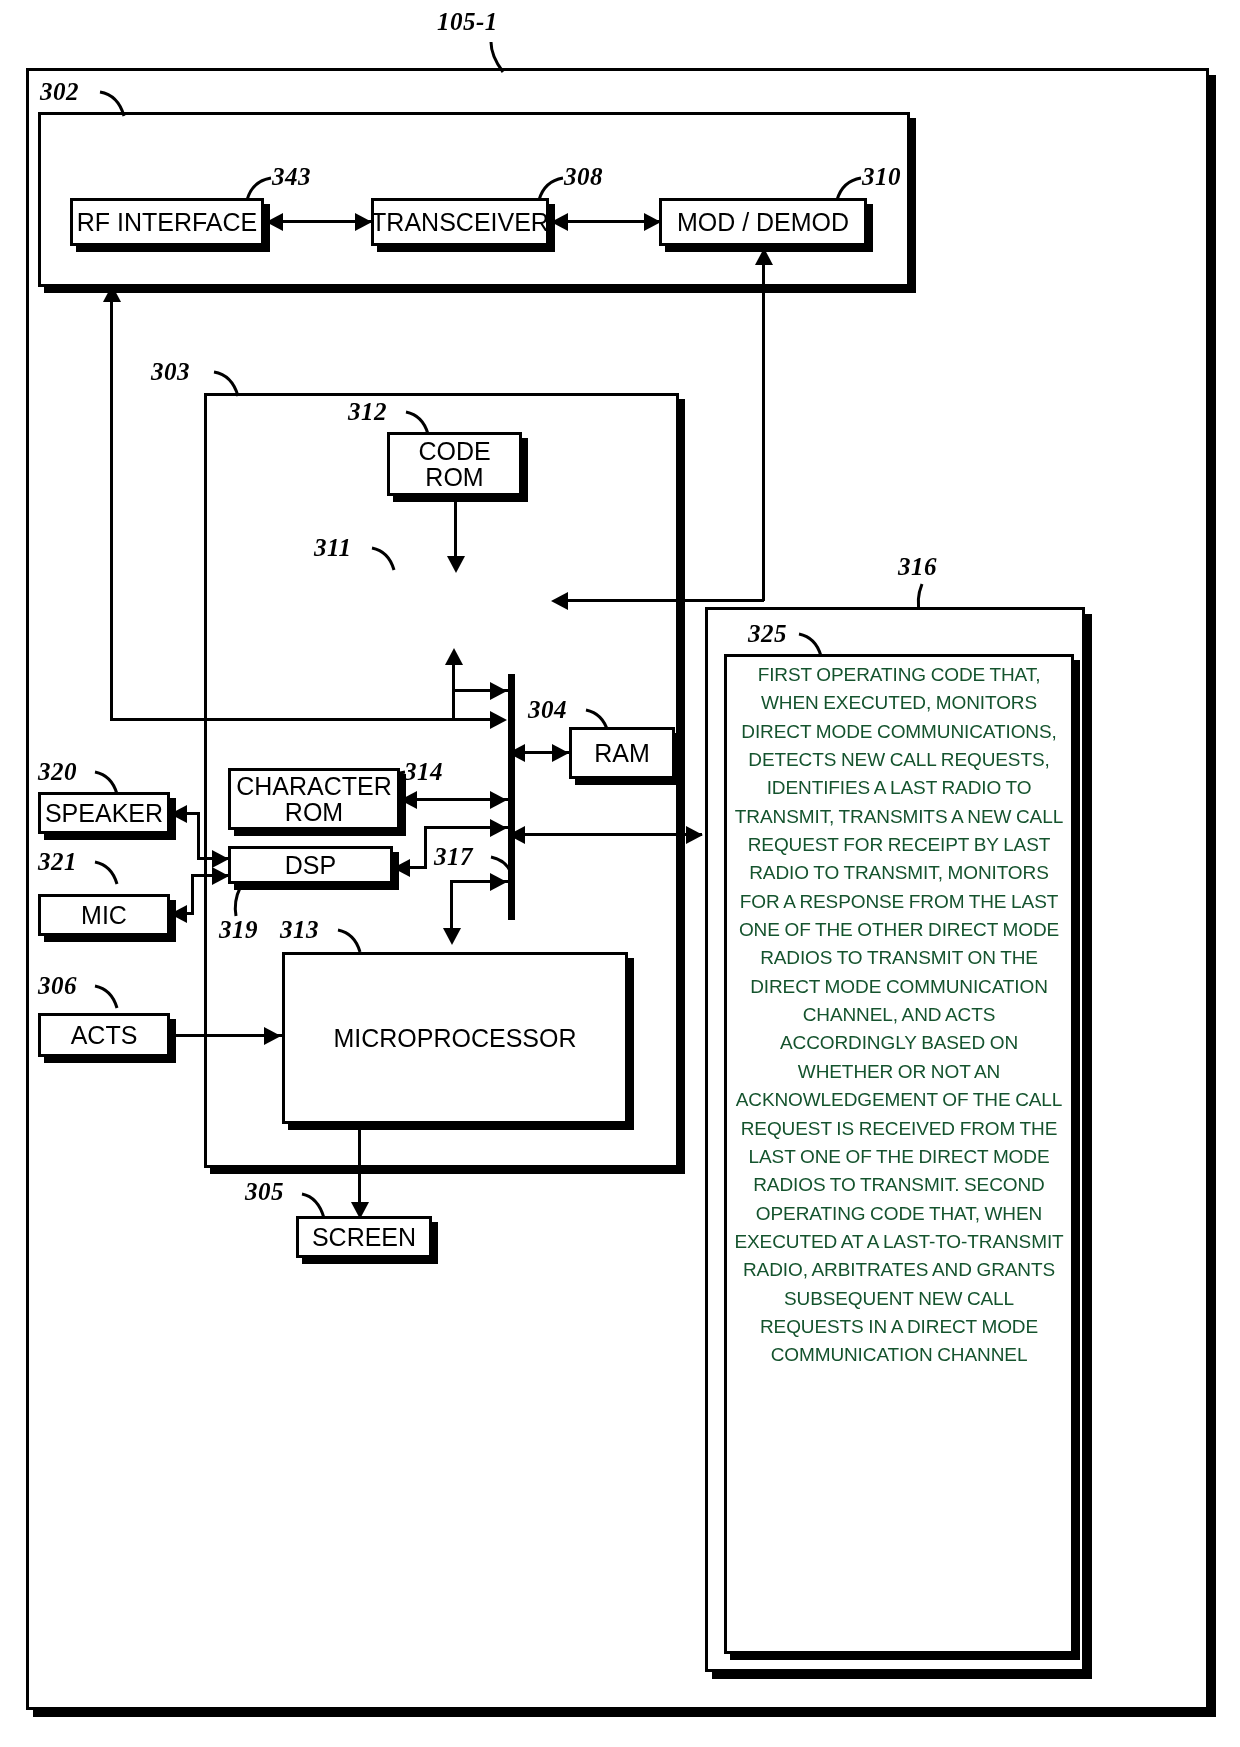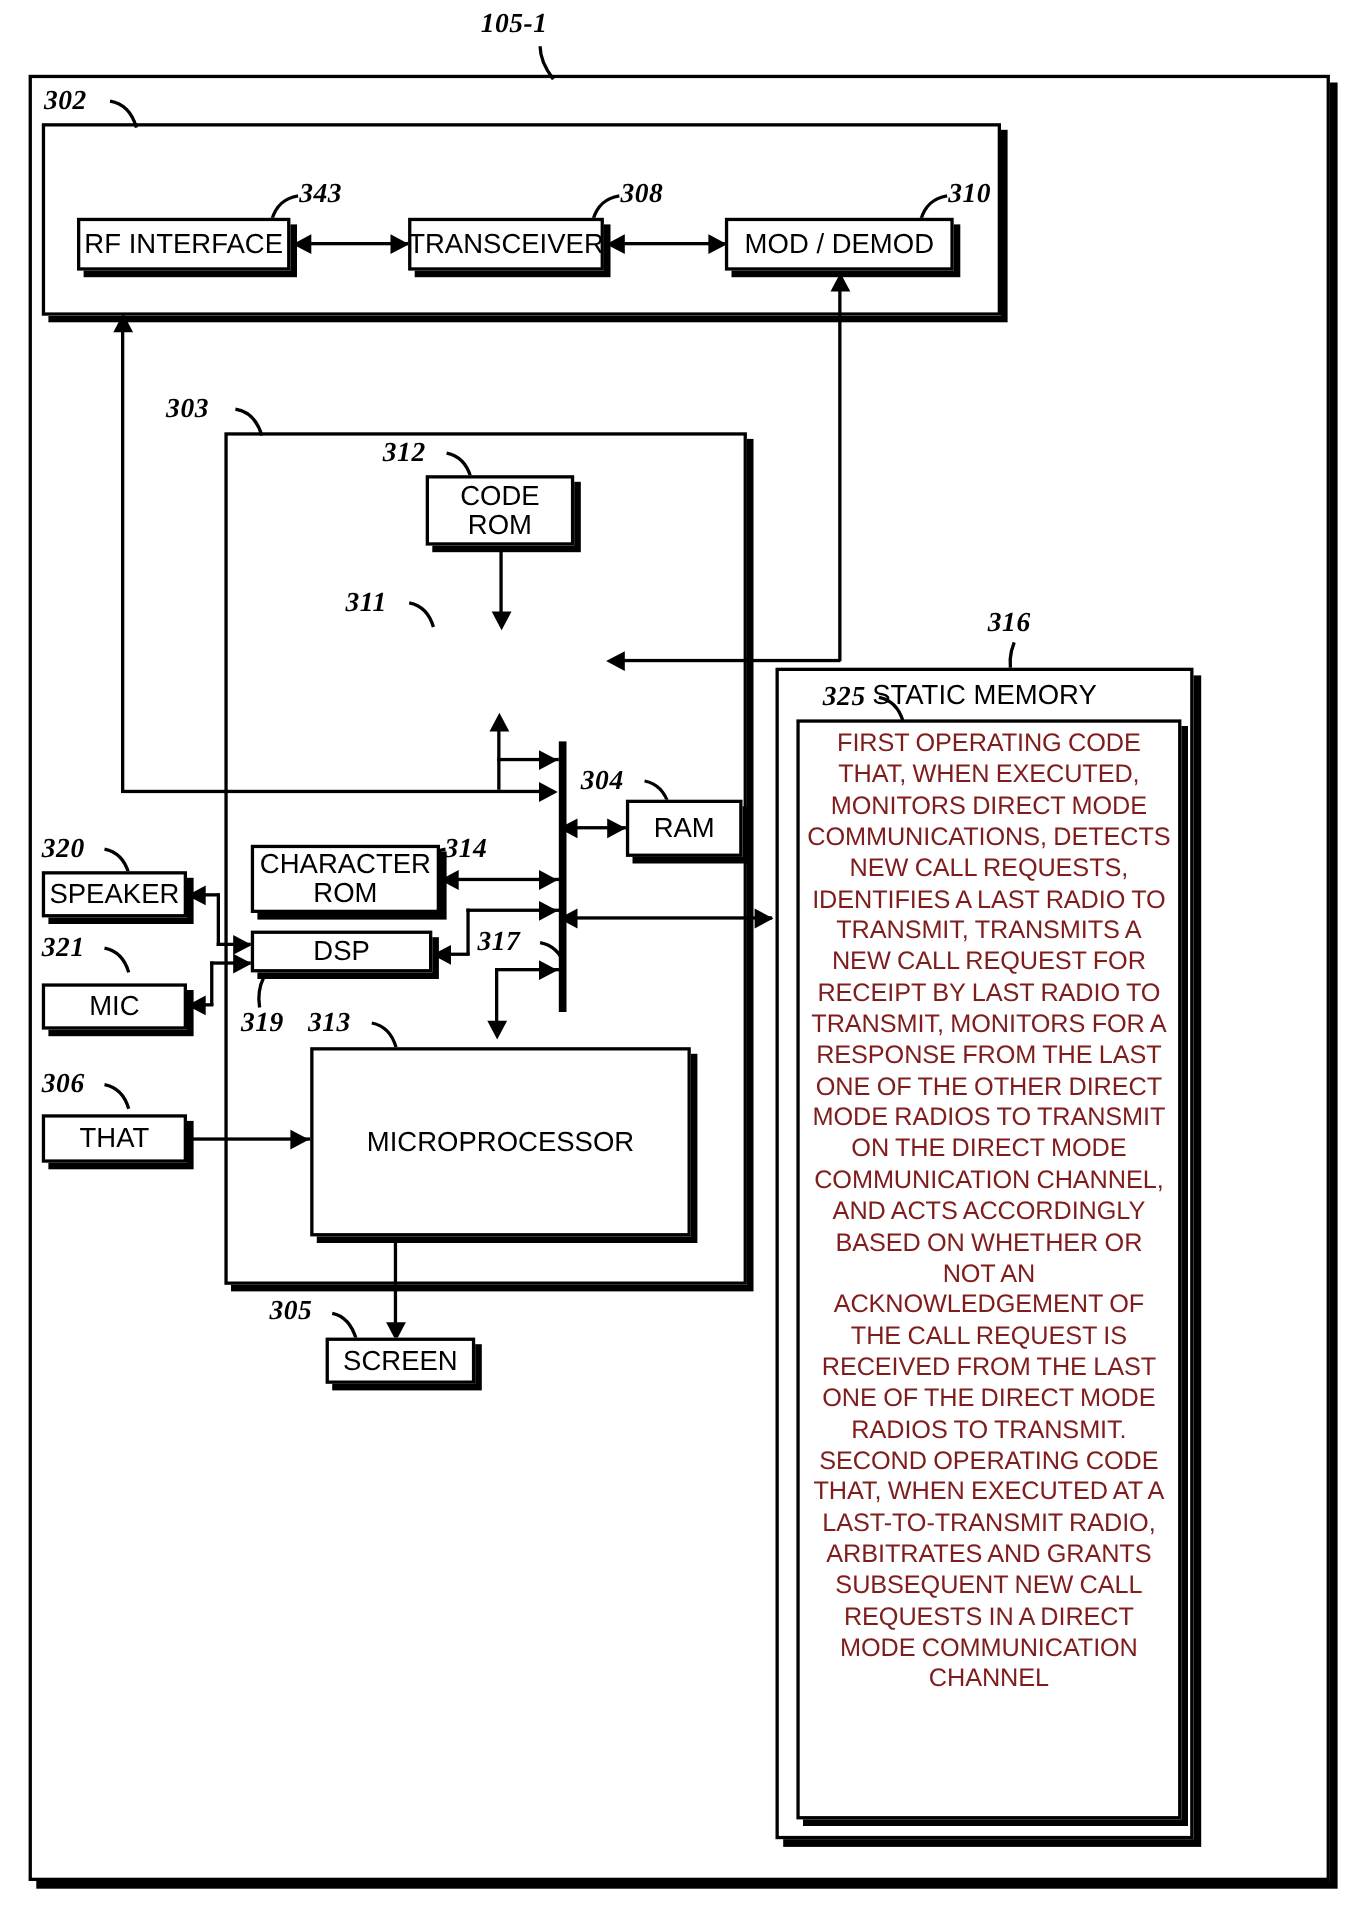--- a/index.html
+++ b/index.html
@@ -72,23 +72,23 @@
     z-index:9;
   }
   #static-memory-inner{
     position:absolute;box-sizing:border-box;
     border:3px solid #000;background:#fff;
     box-shadow:6px 6px 0 0 #000;
     z-index:8;overflow:hidden;
   }
   #static-memory-code{
     position:absolute;left:6px;right:6px;top:4px;
-    text-align:center;color:#7f1d1d;
+    text-align:center;color:#14532d;
     font-family:"Liberation Sans", sans-serif;
-    font-size:23px;line-height:28.35px;
+    font-size:19px;line-height:28.35px;
     letter-spacing:-0.1px;
     word-spacing:-0.5px;
   }
 </style>
 </head>
 <body>
 
 <div id="stage">
 
   <div class="ref" style="left:437px;top:8px;">105-1</div>
@@ -270,21 +270,21 @@
   <div class="ar ar-l" style="left:170px;top:904.5px;"></div>
   <div class="hline" style="left:191px;top:874px;width:40px;"></div>
   <div class="ar ar-r" style="left:212px;top:866.5px;"></div>
 
   <div class="ref" style="left:38px;top:972px;">306</div>
   <div class="leader" style="left:93px;top:982px;">
     <svg width="40" height="32" viewBox="0 0 40 32">
         <path d="M2 4 C 12 6, 20 12, 24 26" stroke="#000" stroke-width="3" fill="none"></path>
       </svg>
   </div>
-  <div class="box" style="left:38px;top:1013px;width:132px;height:44px;">THAT</div>
+  <div class="box" style="left:38px;top:1013px;width:132px;height:44px;">ACTS</div>
   <div class="hline" style="left:174px;top:1034px;width:110px;"></div>
   <div class="ar ar-r" style="left:264px;top:1026.5px;"></div>
 
   <div class="ref" style="left:280px;top:916px;">313</div>
   <div class="leader" style="left:336px;top:926px;">
     <svg width="40" height="32" viewBox="0 0 40 32">
         <path d="M2 4 C 12 6, 20 12, 24 26" stroke="#000" stroke-width="3" fill="none"></path>
       </svg>
   </div>
   <div class="box" style="left:282px;top:952px;width:346px;height:172px;">MICROPROCESSOR</div>
@@ -299,21 +299,20 @@
         <path d="M2 4 C 12 6, 20 14, 24 28" stroke="#000" stroke-width="3" fill="none"></path>
       </svg>
   </div>
   <div class="box" style="left:296px;top:1216px;width:136px;height:42px;">SCREEN</div>
 
   <div class="hline" style="left:512px;top:833px;width:190px;"></div>
   <div class="ar ar-l" style="left:508px;top:825.5px;"></div>
   <div class="ar ar-r" style="left:686px;top:825.5px;"></div>
 
   <div id="static-memory-outer" style="left:705px;top:607px;width:380px;height:1065px;">
-    <div id="static-memory-title">STATIC MEMORY</div>
     <div id="static-memory-inner" style="left:16px;top:44px;width:350px;height:1000px;">
       <div id="static-memory-code">FIRST OPERATING CODE THAT, WHEN EXECUTED, MONITORS DIRECT MODE COMMUNICATIONS, DETECTS NEW CALL REQUESTS, IDENTIFIES A LAST RADIO TO TRANSMIT, TRANSMITS A NEW CALL REQUEST FOR RECEIPT BY LAST RADIO TO TRANSMIT, MONITORS FOR A RESPONSE FROM THE LAST ONE OF THE OTHER DIRECT MODE RADIOS TO TRANSMIT ON THE DIRECT MODE COMMUNICATION CHANNEL, AND ACTS ACCORDINGLY BASED ON WHETHER OR NOT AN ACKNOWLEDGEMENT OF THE CALL REQUEST IS RECEIVED FROM THE LAST ONE OF THE DIRECT MODE RADIOS TO TRANSMIT. SECOND OPERATING CODE THAT, WHEN EXECUTED AT A LAST-TO-TRANSMIT RADIO, ARBITRATES AND GRANTS SUBSEQUENT NEW CALL REQUESTS IN A DIRECT MODE COMMUNICATION CHANNEL</div>
     </div>
   </div>
 
   <div class="ref" style="left:748px;top:620px;z-index:10;">325</div>
   <div class="leader" style="left:797px;top:630px;z-index:10;">
     <svg width="40" height="32" viewBox="0 0 40 32">
         <path d="M2 4 C 12 6, 20 12, 24 26" stroke="#000" stroke-width="3" fill="none"></path>
       </svg>

